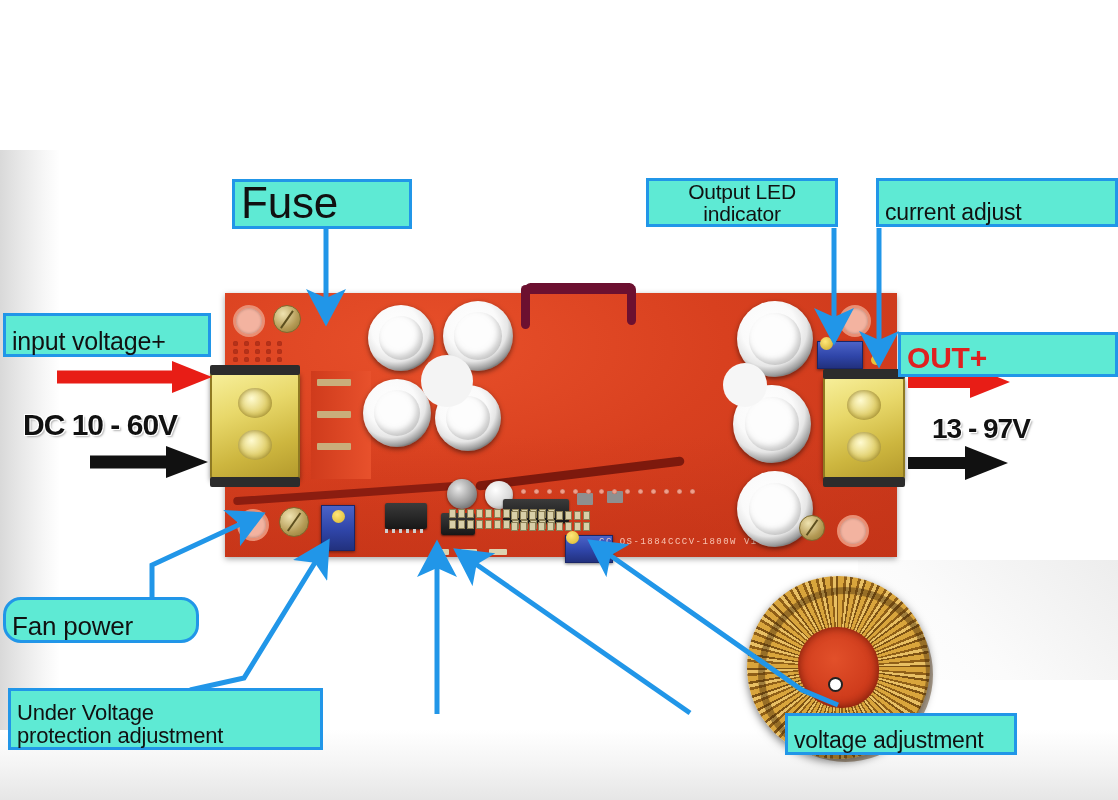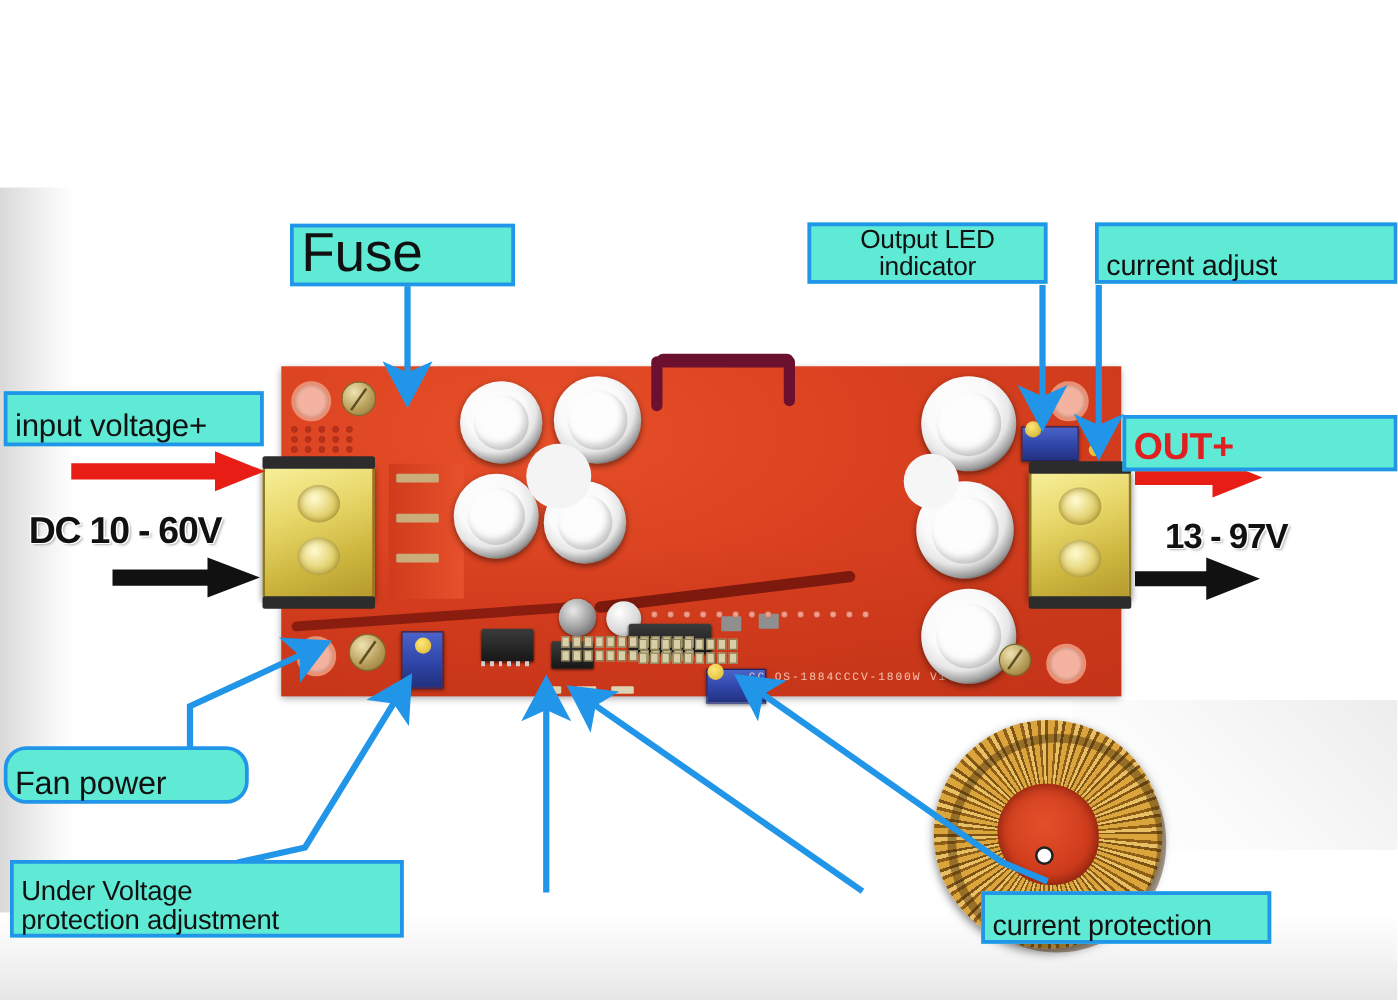--- a/index.html
+++ b/index.html
@@ -351,20 +351,20 @@
   </div>
 
   <div class="label-box" style="left:8px;top:688px;width:315px;height:62px;font-size:22px;">
     <span>Under Voltage
 protection adjustment</span>
   </div>
 
 
 
   <div class="label-box" style="left:785px;top:713px;width:232px;height:42px;font-size:23px;">
-    <span>current protection</span>
+    <span>voltage adjustment</span>
   </div>
 
   <div class="big-text" style="left:8px;top:408px;font-size:30px;letter-spacing:-1px;margin-left:15px;">DC 10 - 60V</div>
 
   <div class="big-text" style="left:932px;top:413px;font-size:28px;letter-spacing:-1px;">13 - 97V</div>
 
 </div>
 
 </body></html>

